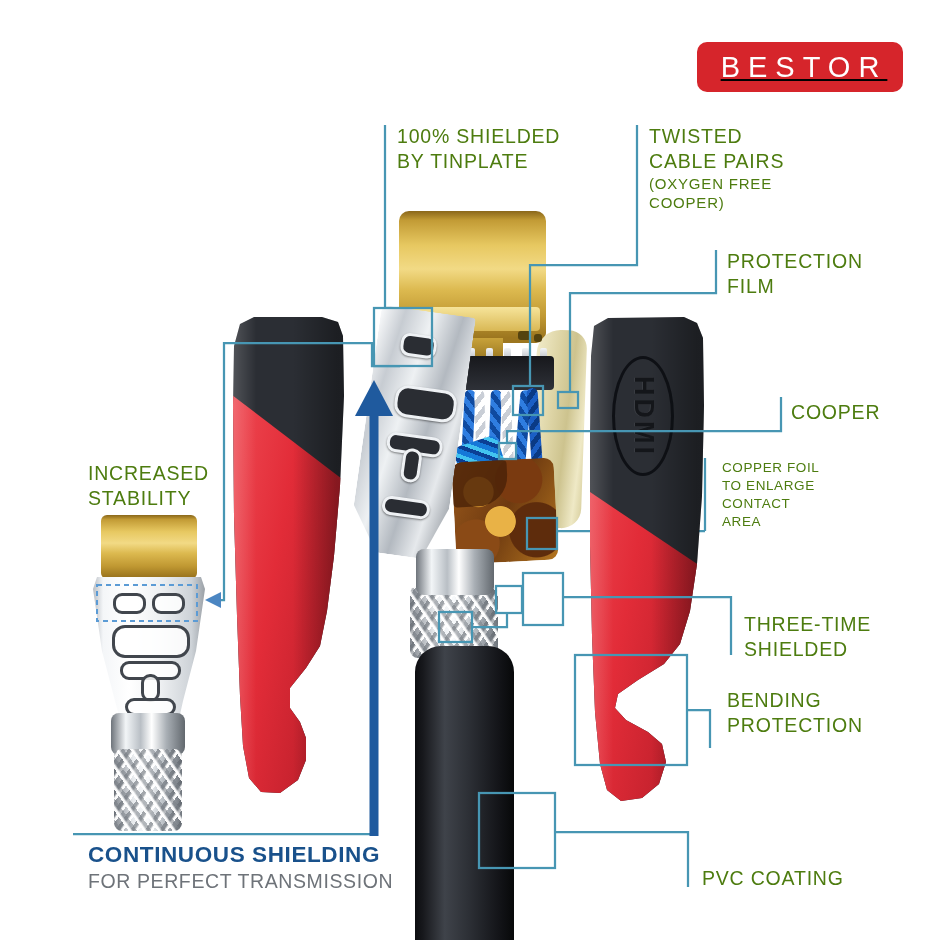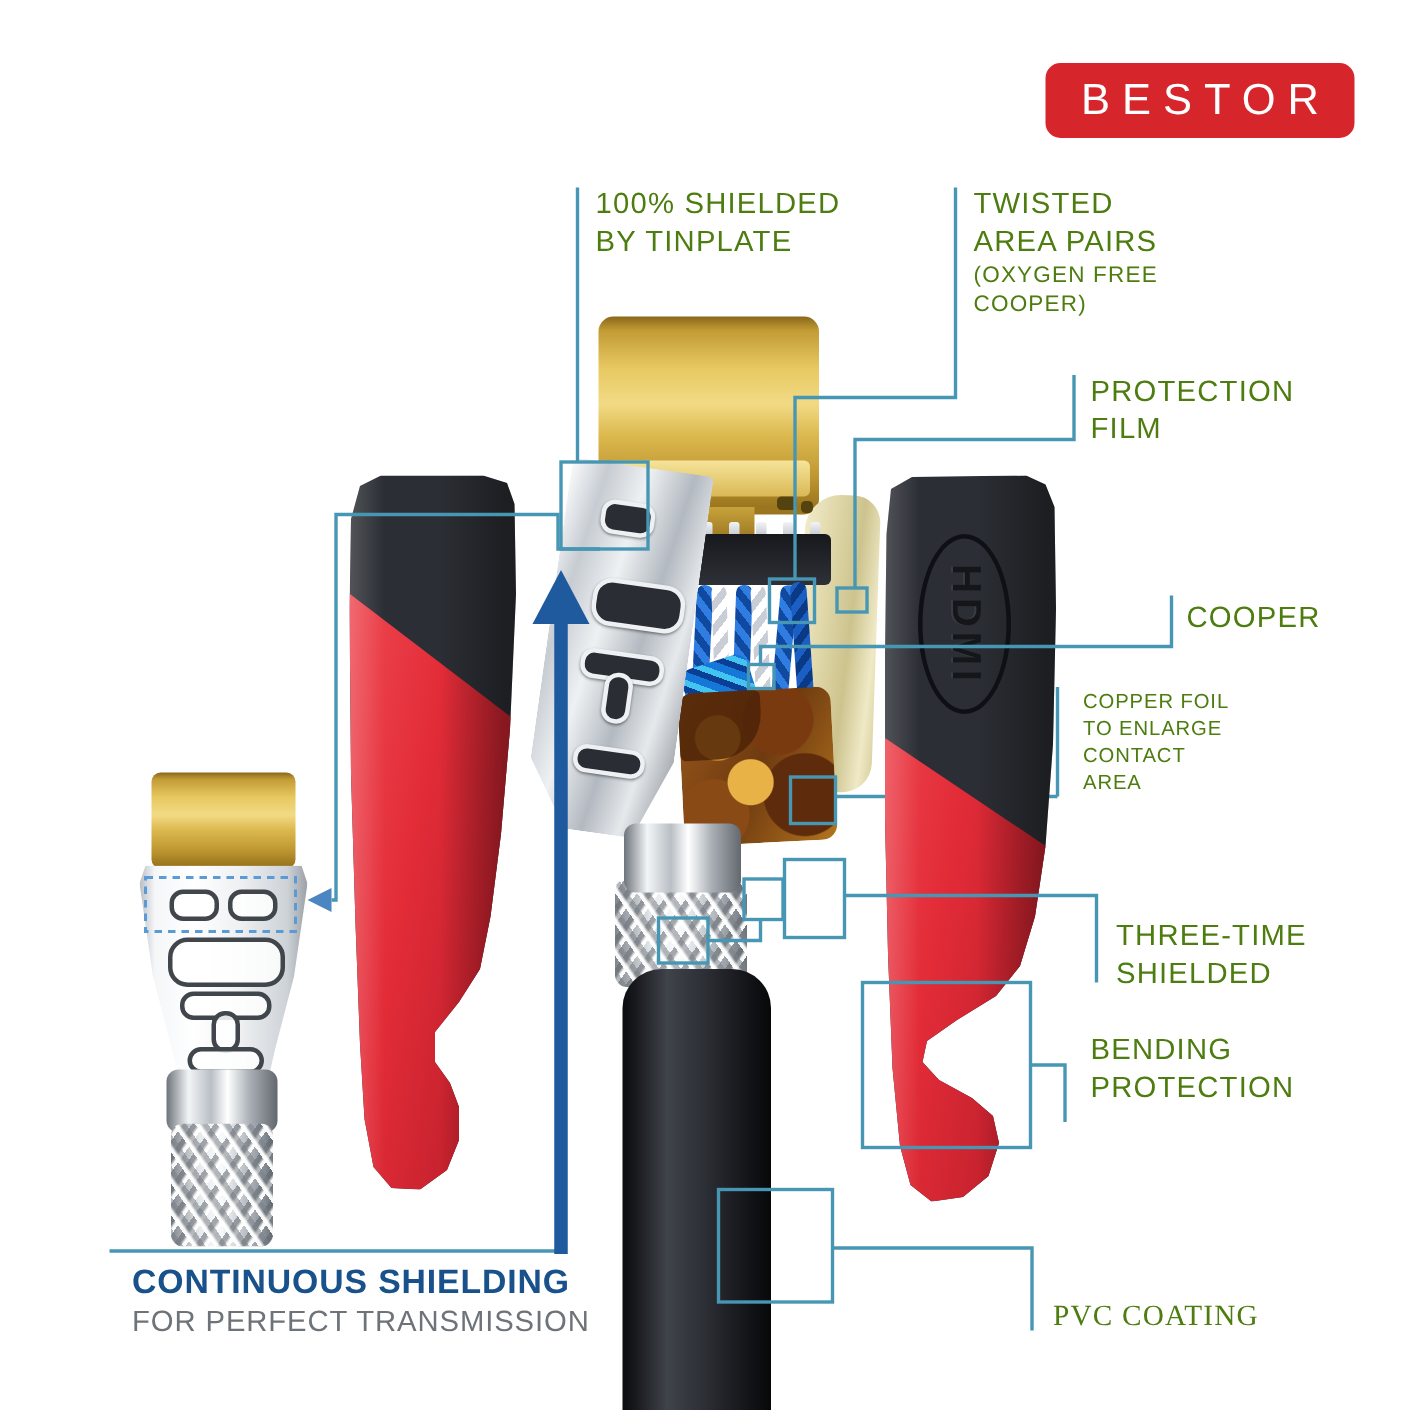--- a/index.html
+++ b/index.html
@@ -15,21 +15,21 @@
        letter-spacing:.8px;white-space:pre-line;z-index:8;}
   .lbl.small{font-size:13.5px;line-height:1.33;letter-spacing:.6px;}
   .lbl.sub{font-size:15px;line-height:1.3;}
   #continuous-title{position:absolute;left:88px;top:842px;color:#19518b;font-size:22.5px;
        font-weight:bold;letter-spacing:.6px;z-index:8;}
   #continuous-sub{position:absolute;left:88px;top:870px;color:#6e7379;font-size:19.5px;
        letter-spacing:.6px;z-index:8;}
 
   
   #logo{position:absolute;left:697px;top:42px;width:206px;height:50px;background:#d6252b;
-        border-radius:10px;display:flex;align-items:center;justify-content:center;z-index:8;}
+        border-radius:10px;display:flex;align-items:center;justify-content:center;z-index:8;text-decoration:underline;}
   #logo span{color:#fff;font-size:29px;font-weight:400;letter-spacing:8px;padding-left:8px;}
 
   
   .gold{background:linear-gradient(180deg,#8a671a 0%,#c29b35 7%,#e7c861 26%,#f2da85 44%,
         #dcb94f 60%,#c09832 80%,#9c761f 96%);border-radius:6px;}
   .collar{background:linear-gradient(90deg,#6e747b,#f2f5f7 20%,#b9bfc5 40%,#ffffff 55%,
         #a9afb5 75%,#62686e);border-radius:8px;}
   .braid{background:
         repeating-linear-gradient(55deg,rgba(255,255,255,.95) 0 2px,rgba(122,128,135,.55) 4px 7px,rgba(255,255,255,0) 7px 12px),
         repeating-linear-gradient(-55deg,rgba(255,255,255,.95) 0 2px,rgba(96,102,109,.55) 4px 7px,rgba(255,255,255,0) 7px 12px),
@@ -222,32 +222,34 @@
     <rect x="97" y="585" width="100" height="36" stroke="#5b9bd5" stroke-width="2" stroke-dasharray="5 4" fill="none"></rect>
     <polygon points="221,592 221,608 205,600" fill="#4b86c2"></polygon>
     <line x1="374" y1="836" x2="374" y2="414" stroke="#1f5a9e" stroke-width="9"></line>
     <polygon points="355,416 393,416 374,380" fill="#1f5a9e"></polygon>
   </svg>
 
   <div class="lbl" style="left:397px;top:124px;">100% SHIELDED
 BY TINPLATE</div>
   <div class="abs" style="left:649px;top:124px;z-index:8;">
     <div class="lbl" style="position:static;">TWISTED
-AREA PAIRS</div>
+CABLE PAIRS</div>
     <div class="lbl sub" style="position:static;">(OXYGEN FREE
 COOPER)</div>
   </div>
   <div class="lbl" style="left:727px;top:249px;">PROTECTION
 FILM</div>
   <div class="lbl" style="left:791px;top:400px;">COOPER</div>
   <div class="lbl" style="left:744px;top:612px;">THREE-TIME
 SHIELDED</div>
   <div class="lbl small" style="left:722px;top:459px;">COPPER FOIL
 TO ENLARGE
 CONTACT
 AREA</div>
   <div class="lbl" style="left:727px;top:688px;">BENDING
 PROTECTION</div>
-  <div class="lbl" style="left:702px;top:866px;font-family:Liberation Serif, serif;">PVC COATING</div>
+  <div class="lbl" style="left:702px;top:866px;">PVC COATING</div>
+  <div class="lbl" style="left:88px;top:461px;">INCREASED
+STABILITY</div>
   <div id="continuous-title">CONTINUOUS SHIELDING</div>
   <div id="continuous-sub">FOR PERFECT TRANSMISSION</div>
 
 </div>
 
 </body></html>

